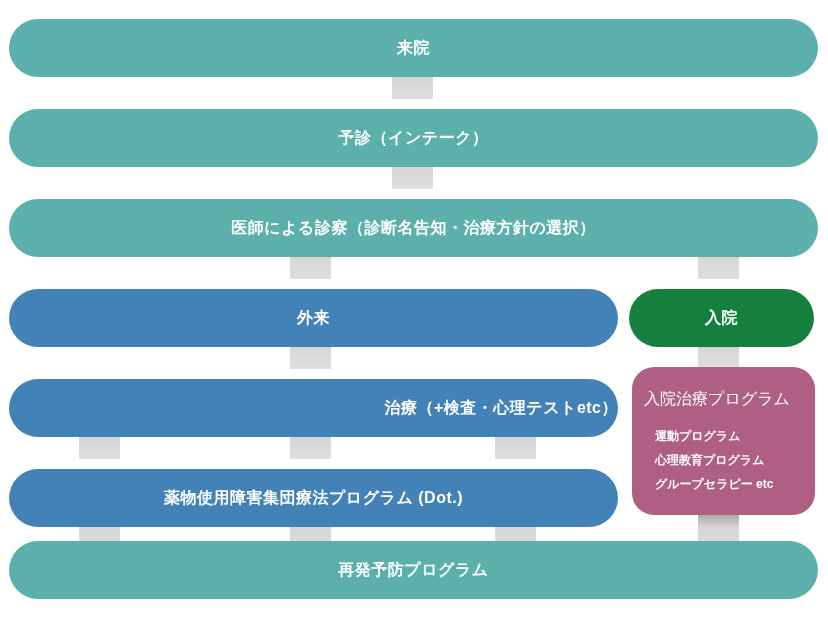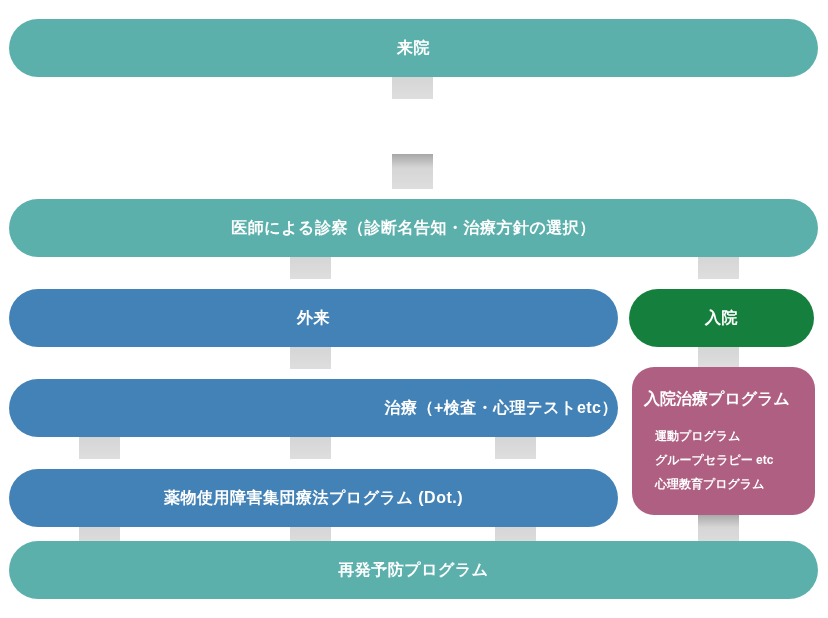--- a/index.html
+++ b/index.html
@@ -57,21 +57,21 @@
     width: 183px; height: 148px;
     border-radius: 22px;
     background: #ae5f82;
     z-index: 1;
     color: #ffffff;
     box-sizing: border-box;
     padding-top: 24px;
   }
   .program-title {
     font-size: 16px;
-    font-weight: bold;
+    font-weight: normal;
     padding-left: 12px;
     line-height: 16px;
     margin: 0 0 17px 0;
     white-space: nowrap;
   }
   .program-list {
     list-style: none;
     margin: 0; padding: 0 0 0 23px;
   }
   .program-list li {
@@ -112,20 +112,23 @@
   <div class="connector c-treat-dot-3"></div>
   <div class="connector c-dot-relapse-1"></div>
   <div class="connector c-dot-relapse-2"></div>
   <div class="connector c-dot-relapse-3"></div>
   <div class="connector c-program-relapse"></div>
 
   <div class="bar teal bar-arrival">
     <span>来院</span>
   </div>
 
+  <div class="bar teal bar-intake">
+    <span>予診（インテーク）</span>
+  </div>
 
   <div class="bar teal bar-doctor">
     <span>医師による診察（診断名告知・治療方針の選択）</span>
   </div>
 
   <div class="bar blue bar-outpat">
     <span>外来</span>
   </div>
 
   <div class="bar plum bar-inpat">
@@ -141,18 +144,18 @@
   </div>
 
   <div class="bar teal bar-relapse">
     <span>再発予防プログラム</span>
   </div>
 
   <div class="program-box">
     <p class="program-title">入院治療プログラム</p>
     <ul class="program-list">
       <li>運動プログラム</li>
+      <li>心理教育プログラム</li>
       <li>グループセラピー etc</li>
-      <li>心理教育プログラム</li>
     </ul>
   </div>
 
 </div>
 
 </body></html>

